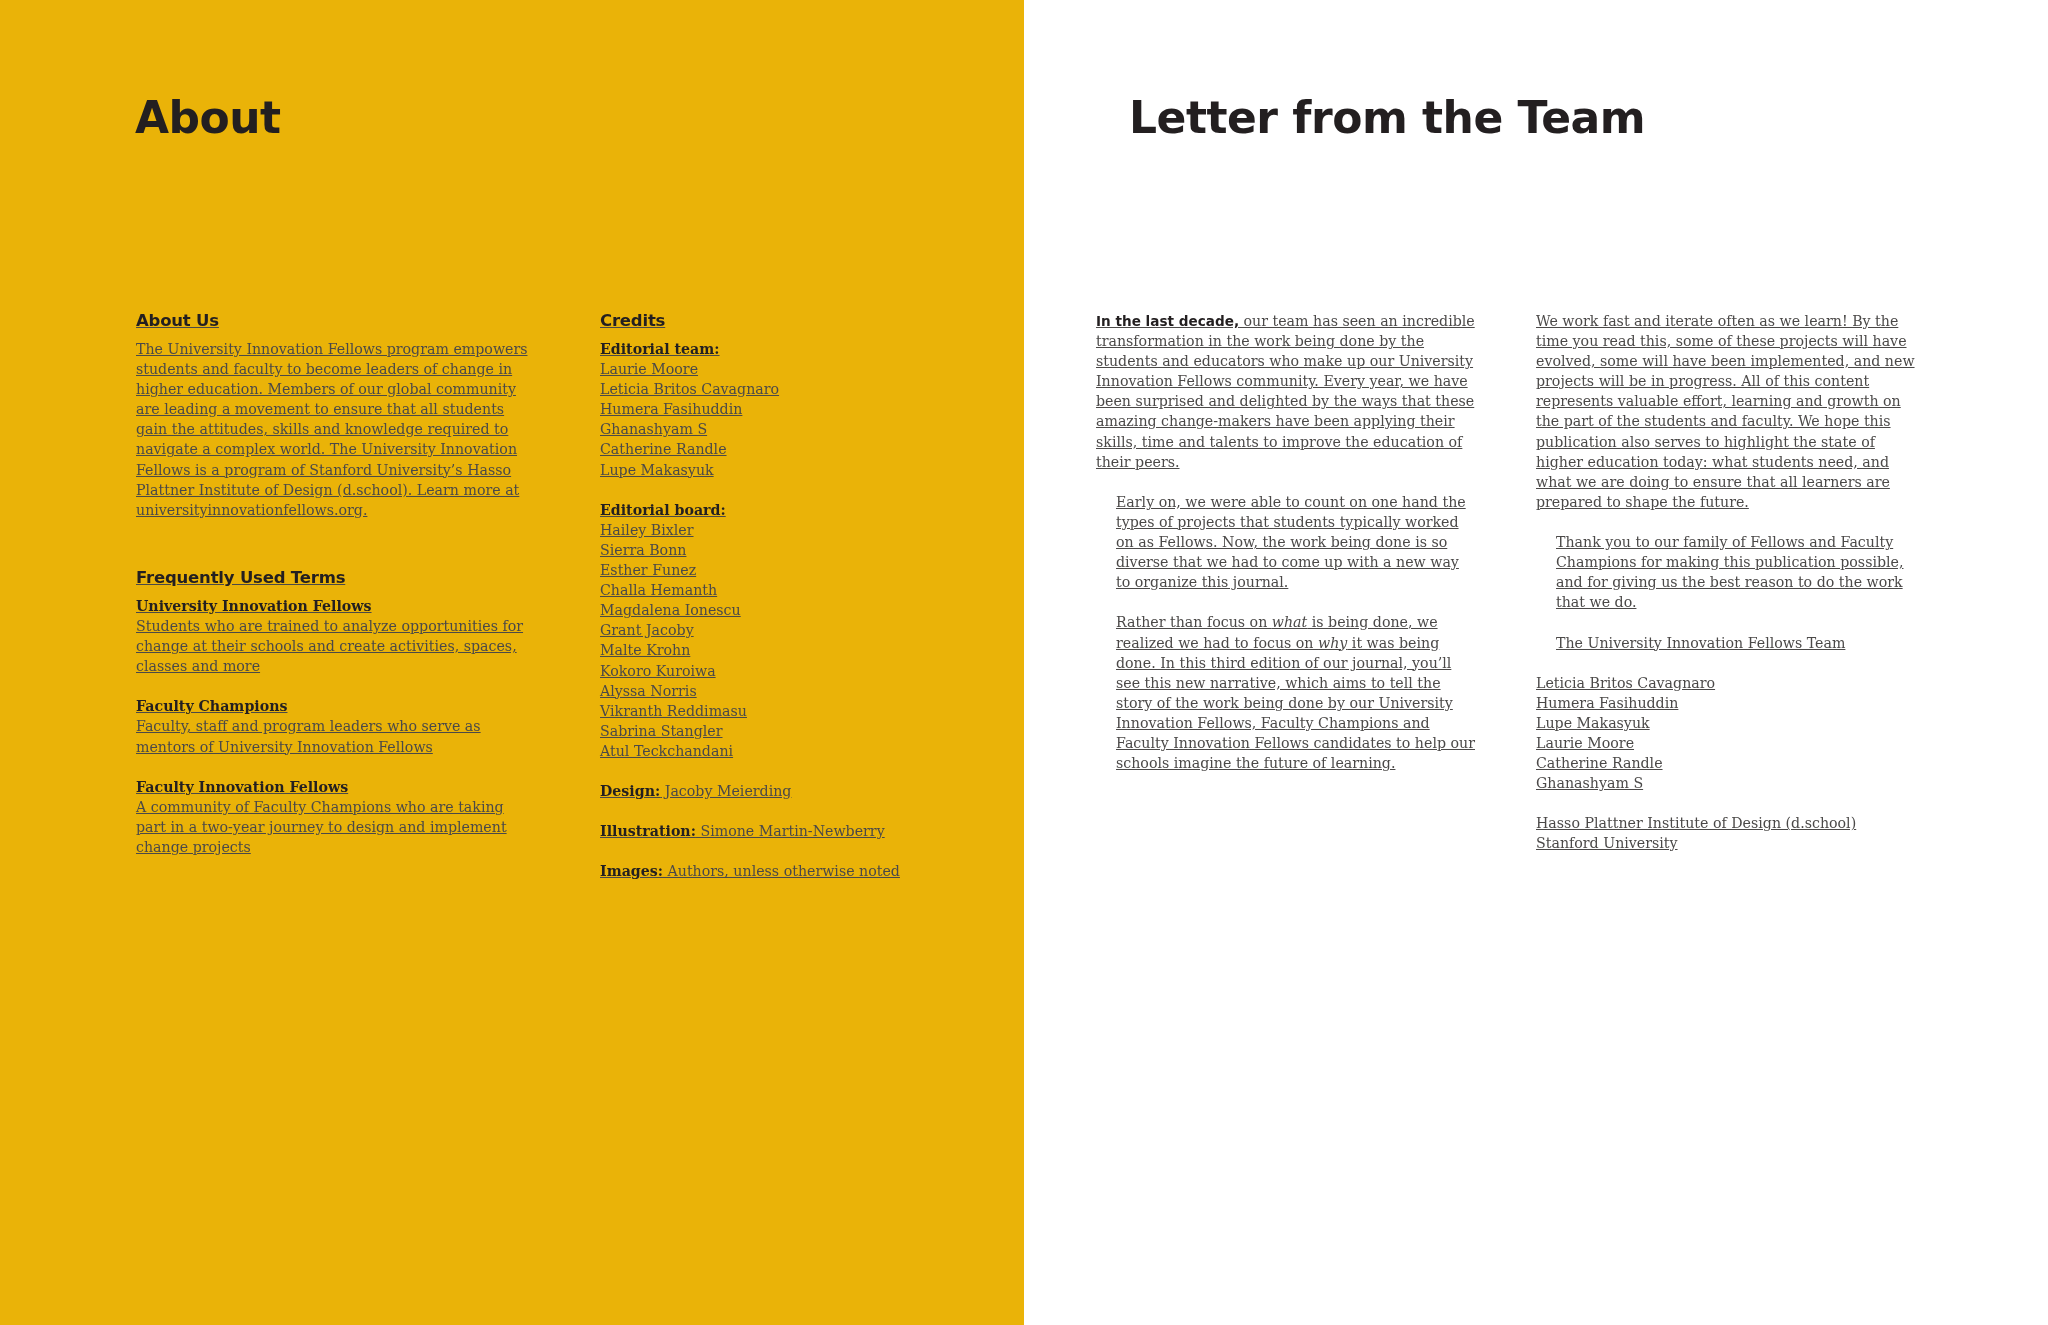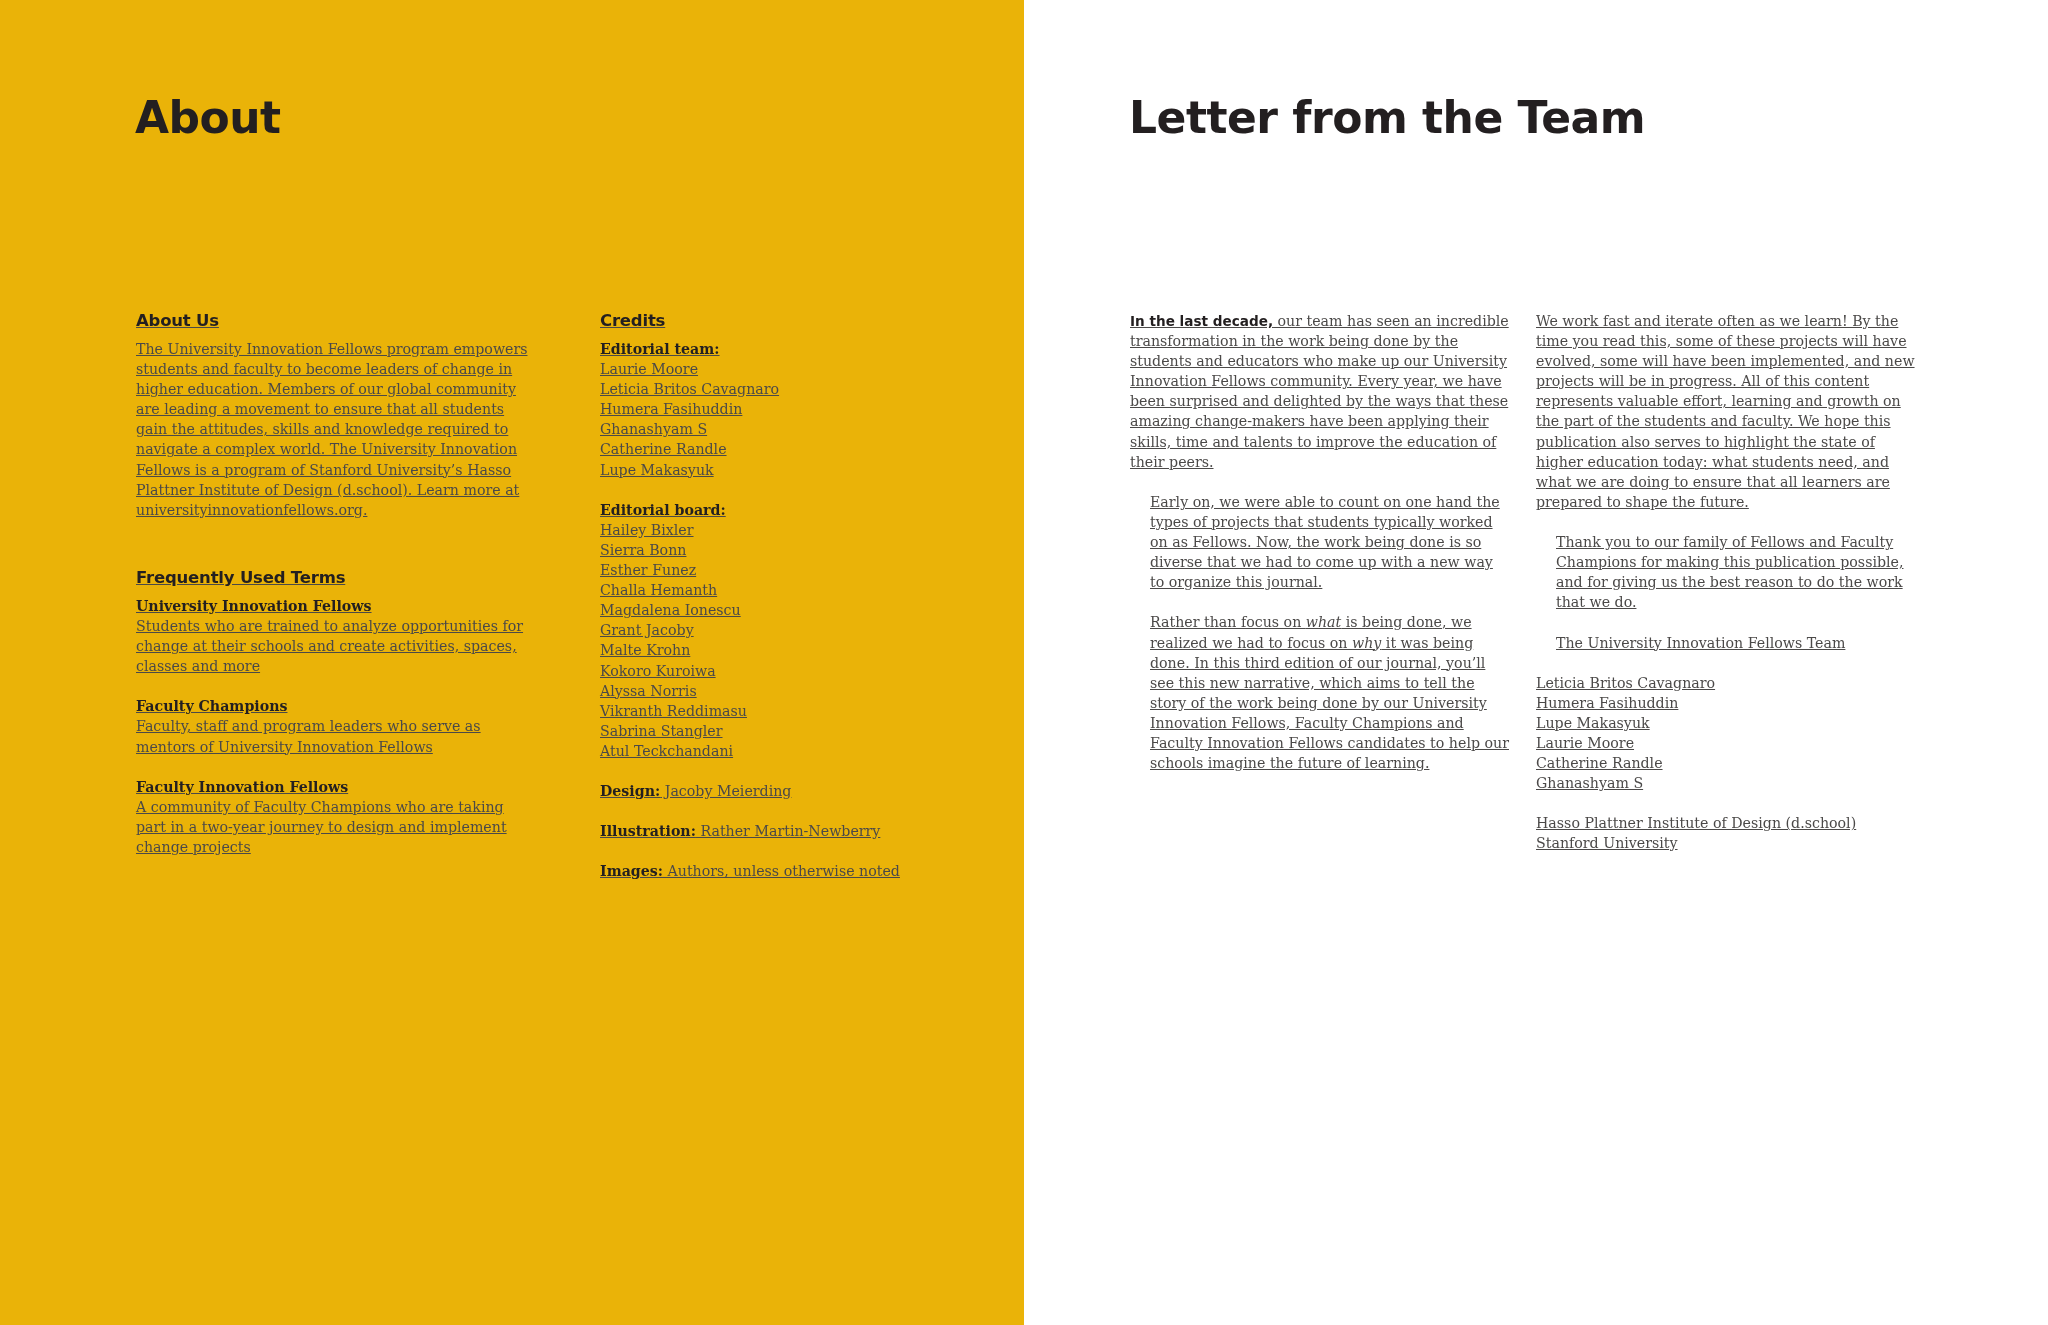--- a/index.html
+++ b/index.html
@@ -43,21 +43,21 @@
 
     .col {
       position: absolute;
       top: 311px;
       font-size: 14.2px;
       line-height: 20.1px;
       text-decoration: underline;
     }
     .col-about { left: 136px; width: 400px; }
     .col-credits { left: 600px; width: 360px; }
-    .col-letter-1 { left: 1130px; width: 380px; }
+    .col-letter-1 { left: 1096px; width: 380px; }
     .col-letter-2 { left: 1536px; width: 390px; }
 
     .section-heading {
       font-family: "DejaVu Sans", "Liberation Sans", sans-serif;
       font-weight: bold;
       font-size: 16.5px;
       color: #231f20;
       line-height: 20px;
       margin-bottom: 8px;
       letter-spacing: -0.2px;
@@ -142,21 +142,21 @@
       <span class="name">Alyssa Norris</span>
       <span class="name">Vikranth Reddimasu</span>
       <span class="name">Sabrina Stangler</span>
       <span class="name">Atul Teckchandani</span>
     </div>
 
     <div class="credit-inline">
       <span class="credit-label">Design:</span><span> Jacoby Meierding</span>
     </div>
     <div class="credit-inline">
-      <span class="credit-label">Illustration:</span><span> Rather Martin-Newberry</span>
+      <span class="credit-label">Illustration:</span><span> Simone Martin-Newberry</span>
     </div>
     <div class="credit-inline">
       <span class="credit-label">Images:</span><span> Authors, unless otherwise noted</span>
     </div>
   </div>
 </section>
 
 <section class="panel-right"></section>
 
 <h1 class="page-title title-letter">Letter from the Team</h1>

